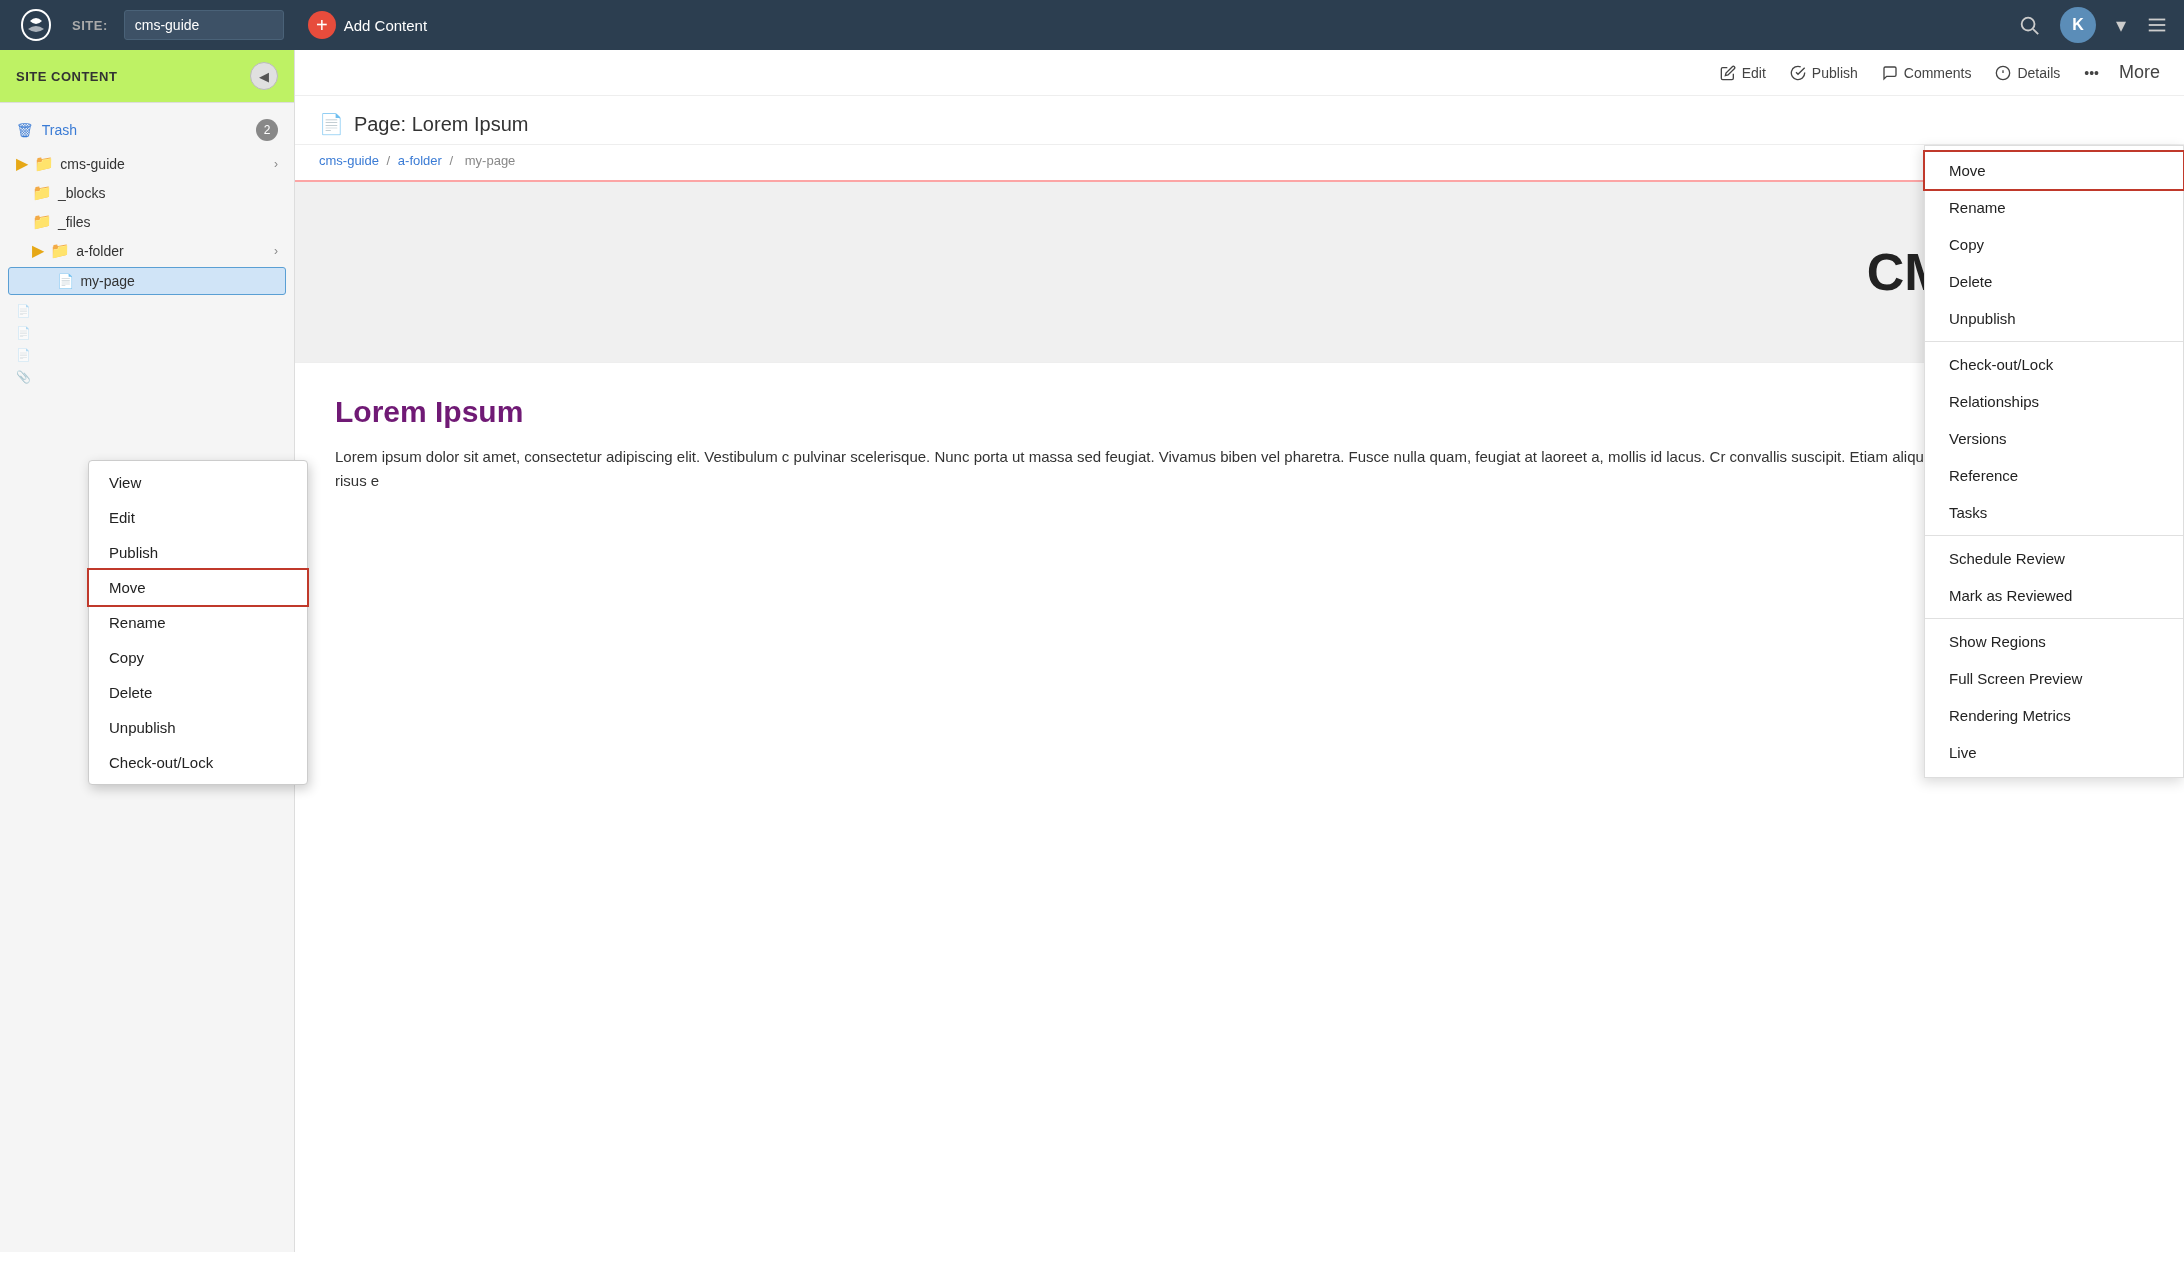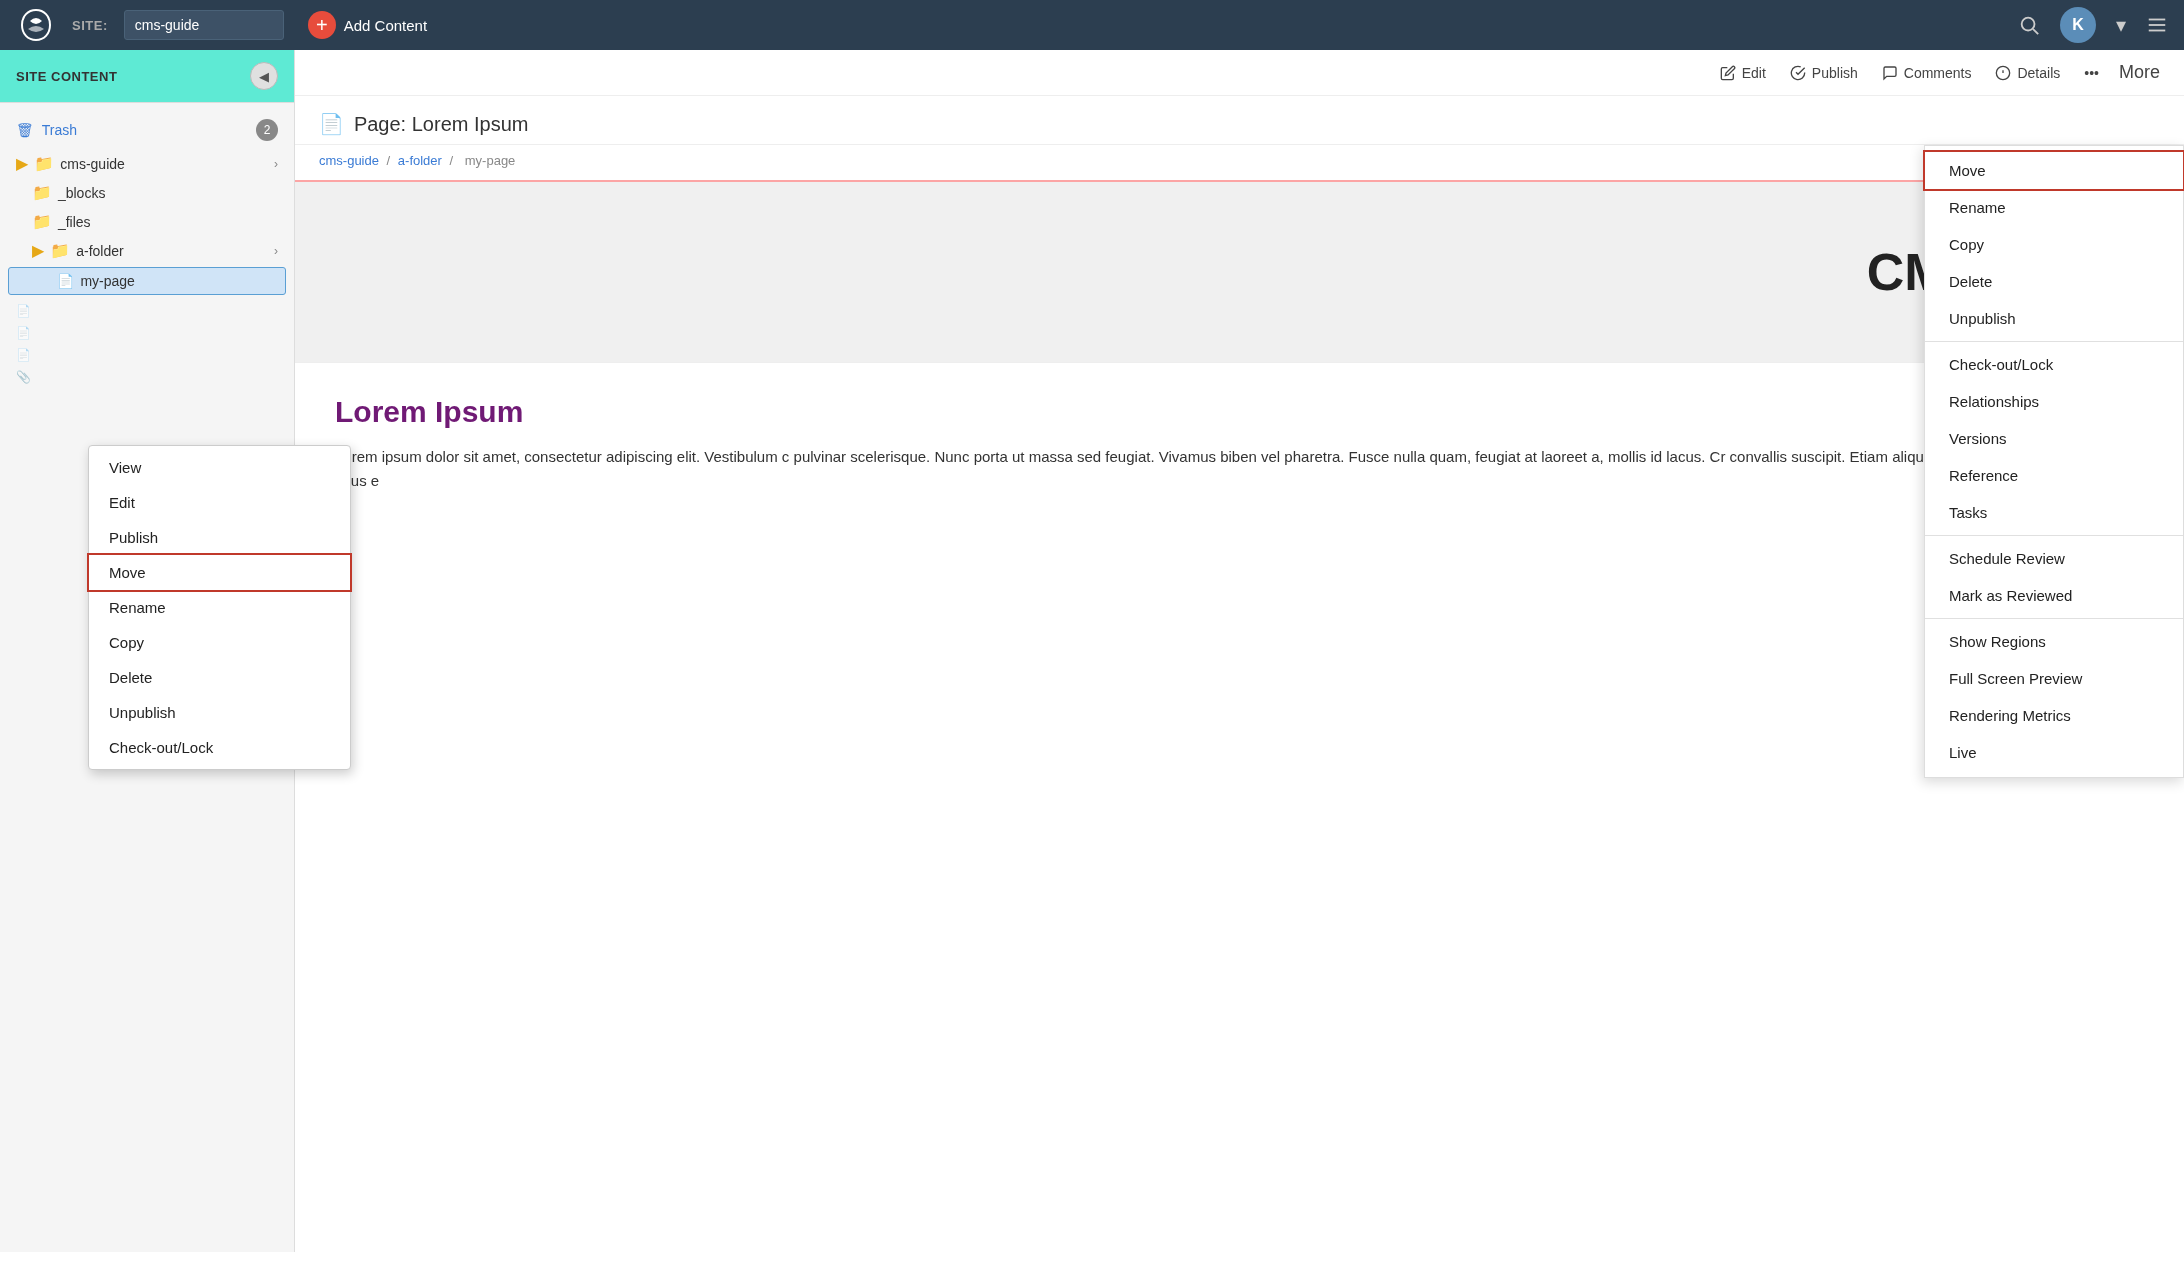--- a/index.html
+++ b/index.html
@@ -102,21 +102,21 @@
       display: flex;
       flex-direction: column;
       overflow: hidden;
       flex-shrink: 0;
     }
     .sidebar-header {
       display: flex;
       align-items: center;
       justify-content: space-between;
       padding: 12px 16px;
-      background: #5eead4;
+      background: #bef264;
       border-bottom: 1px solid #ddd;
     }
     .sidebar-title {
       font-size: 13px;
       font-weight: 700;
       color: #333;
       letter-spacing: 0.5px;
     }
     .sidebar-collapse-btn {
       width: 28px;
@@ -179,26 +179,26 @@
       padding: 5px 8px;
     }
     .tree-arrow { color: #888; font-size: 12px; margin-left: auto; }
     .tree-indent-1 { padding-left: 32px; }
     .tree-indent-2 { padding-left: 48px; }
 
     
     .left-context-menu {
       position: absolute;
       left: 88px;
-      top: 445px;
+      top: 460px;
       background: white;
       border: 1px solid #ccc;
       border-radius: 4px;
       box-shadow: 2px 4px 12px rgba(0,0,0,0.2);
-      width: 263px;
+      width: 220px;
       z-index: 200;
       padding: 4px 0;
     }
     .ctx-item {
       padding: 9px 20px;
       font-size: 15px;
       color: #222;
       cursor: pointer;
     }
     .ctx-item-highlighted {

